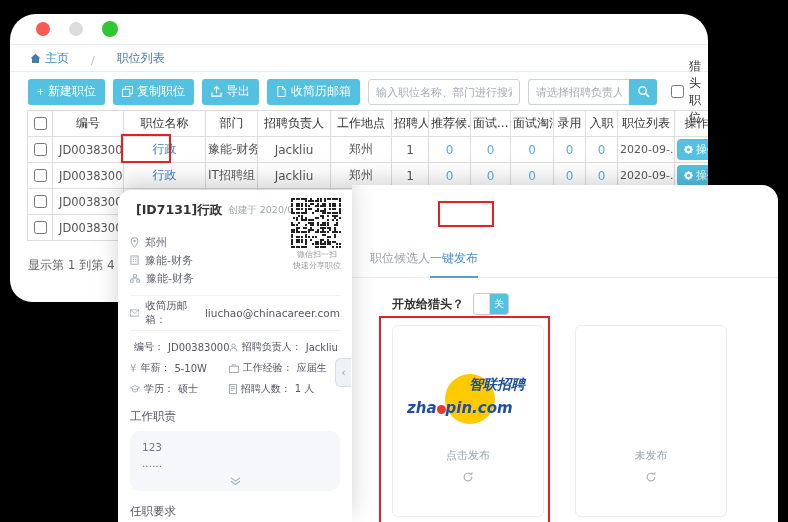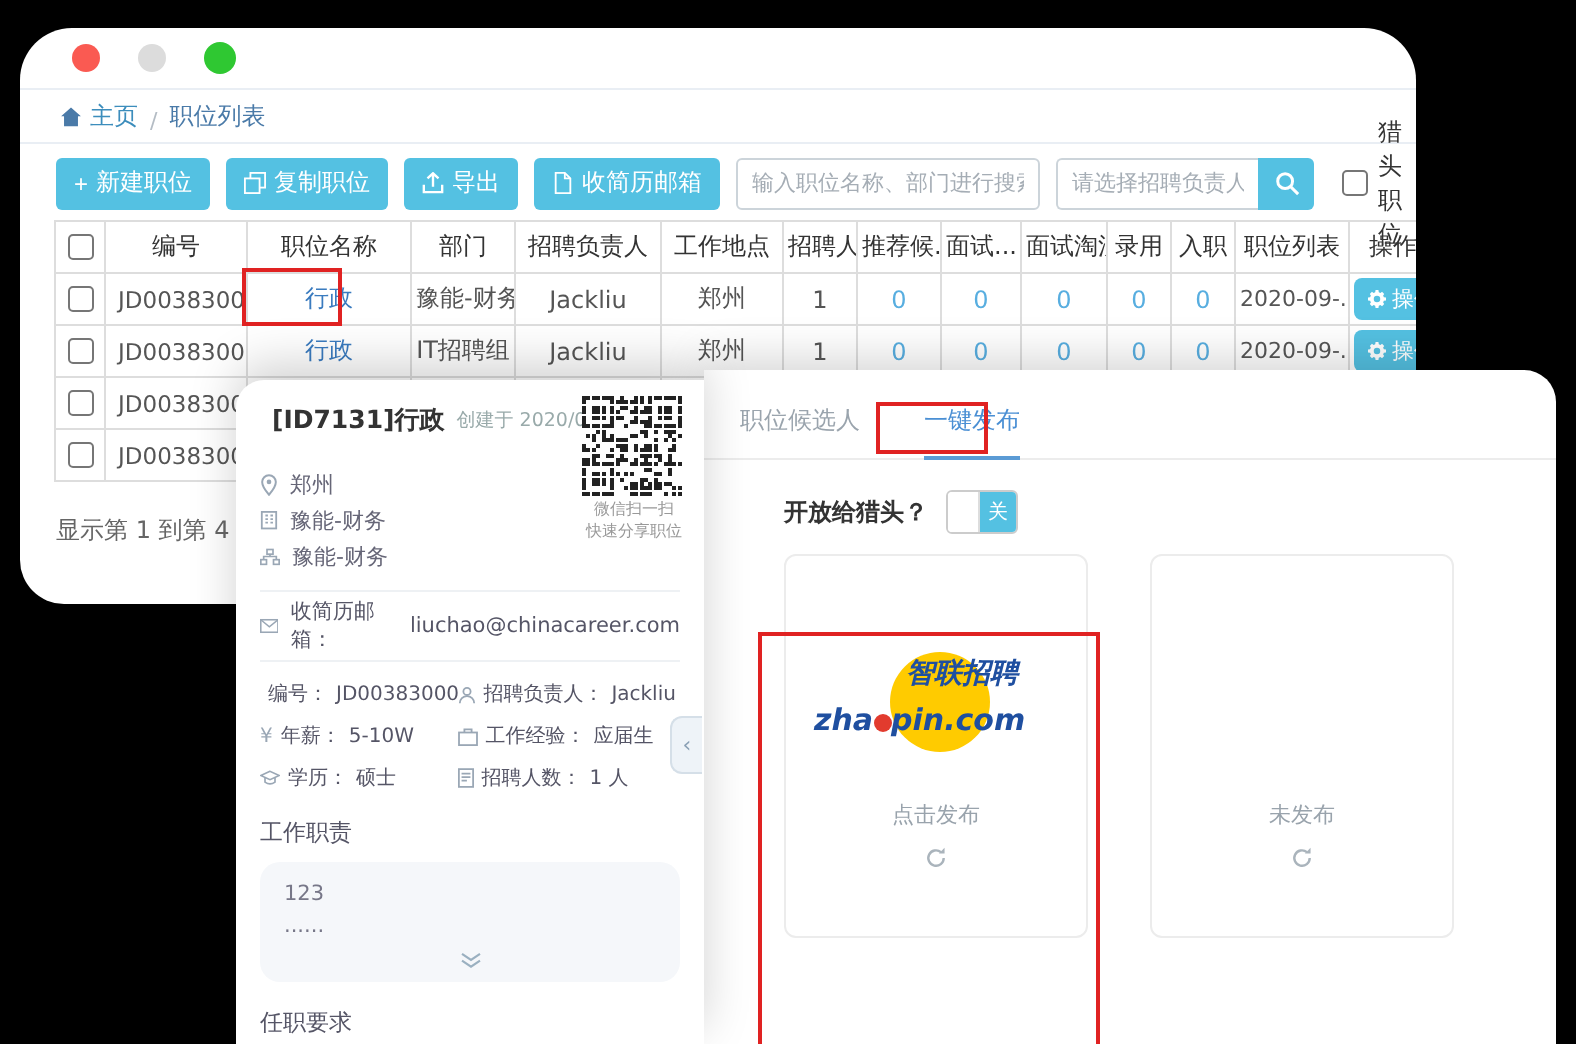--- a/index.html
+++ b/index.html
@@ -6,21 +6,21 @@
   body{width:788px;height:522px;background:#000;overflow:hidden;position:relative;
        font-family:"DejaVu Sans","Liberation Sans",sans-serif;}
   
   .window{position:absolute;left:10px;top:14px;width:698px;height:288px;background:#fff;
           border-radius:26px 26px 18px 22px;overflow:hidden;}
   .titlebar{height:30px;display:flex;align-items:center;padding-left:26px;gap:19px;}
   .light{width:14px;height:14px;border-radius:50%;}
   .light.red{background:#fa5a52;}
   .light.gray{background:#dcdcdc;}
   .light.green{background:#2fc832;width:16px;height:16px;}
-  .breadcrumb{height:17px;display:flex;align-items:flex-end;gap:6px;padding:5px 20px 4px;
+  .breadcrumb{height:17px;display:flex;align-items:flex-end;gap:22px;padding:5px 20px 4px;
               border-top:1px solid #e9eef4;border-bottom:1px solid #e9eef4;font-size:12px;}
   .bc-home{color:#3c8dbc;display:flex;align-items:center;gap:4px;cursor:pointer;}
   .bc-sep{color:#b4bcc4;font-size:11px;}
   .bc-cur{color:#4a7aa8;}
   .toolbar{display:flex;align-items:center;gap:8px;margin:6px 18px 5px;height:27px;}
   .tbtn{display:inline-flex;align-items:center;gap:4px;background:#54c1e2;color:#fff;border:none;
         border-radius:3px;font-size:12px;padding:0 9px;height:26px;cursor:pointer;white-space:nowrap;}
   .tinput{height:24px;border:1px solid #ccd4da;border-radius:3px;font-size:11px;padding:0 7px;color:#444;}
   .tinput::placeholder{color:#a5adb5;}
   .in1{width:136px;}
@@ -63,36 +63,36 @@
   .sec{margin-top:13px;font-size:11.5px;color:#556;}
   .gbox{margin-top:7px;background:#f5f7fa;border-radius:10px;padding:9px 12px 3px;font-size:10.5px;color:#778;}
   .gbox .ln{line-height:1.5;}
   .gchev{text-align:center;margin-top:4px;}
   .collapse-tab{position:absolute;right:1px;top:168px;width:15px;height:27px;background:#eef3f8;
                 border:1px solid #d5dfe8;border-right:none;border-radius:6px 0 0 6px;color:#8aa0b5;
                 display:flex;align-items:center;justify-content:center;font-size:11px;cursor:pointer;}
   
   .publish{position:absolute;left:352px;top:185px;width:426px;height:337px;background:#fff;
            border-radius:0 16px 0 0;box-shadow:0 -6px 22px rgba(0,0,0,.16);overflow:hidden;box-sizing:border-box;}
-  .tabs{display:flex;gap:32px;padding:17px 0 0 18px;border-bottom:1px solid #ececec;}
+  .tabs{display:flex;padding:17px 0 0 18px;border-bottom:1px solid #ececec;margin-top:48px;}
   .tab{font-size:12px;padding-bottom:9px;cursor:pointer;}
   .tab.inactive{color:#9aa4ad;}
   .tab.active{color:#4a8fd4;border-bottom:2px solid #5b9bd5;margin-bottom:-1px;}
   .hh-row{display:flex;align-items:center;gap:9px;margin:15px 0 0 40px;}
   .hh-label{font-size:12px;font-weight:bold;color:#333;}
   .switch{width:34px;height:20px;border:1px solid #ccc;border-radius:3px;display:flex;overflow:hidden;cursor:pointer;}
   .sw-knob{width:15px;background:#fff;border-right:1px solid #ddd;}
   .sw-txt{flex:1;background:#54c1e2;color:#fff;font-size:10px;display:flex;align-items:center;justify-content:center;}
   .sites-label{margin:39px 0 0 40px;font-size:12px;color:#667;}
   .cards{display:flex;gap:31px;margin:10px 0 0 40px;}
   .card{width:150px;height:190px;border:1px solid #ececec;border-radius:6px;position:relative;background:#fff;cursor:pointer;}
   .logo-wrap{position:absolute;top:46px;left:0;right:0;display:flex;justify-content:center;}
   .zp-logo{position:relative;width:126px;height:56px;}
   .zp-circle{position:absolute;left:40px;top:2px;width:50px;height:50px;border-radius:50%;background:#ffcb00;}
-  .zp-cn{position:absolute;left:48px;top:4px;font-size:14px;font-weight:bold;font-style:italic;color:#1f4fa0;white-space:nowrap;}
+  .zp-cn{position:absolute;left:64px;top:4px;font-size:14px;font-weight:bold;font-style:italic;color:#1f4fa0;white-space:nowrap;}
   .zp-en{position:absolute;left:2px;top:27px;font-size:15px;font-weight:bold;font-style:italic;color:#1f4fa0;white-space:nowrap;}
   .zp-dot{display:inline-block;width:9px;height:9px;border-radius:50%;background:#e23b2e;vertical-align:-1px;}
   .jb-logo{text-align:center;}
   .jb-url{font-size:10px;font-weight:bold;color:#1a52a8;white-space:nowrap;}
   .jb-hand{display:inline-block;color:#1a52a8;font-size:11px;margin-right:2px;}
   .jb-box{margin-top:2px;width:116px;height:32px;background:#fde900;border-radius:7px;border:1px solid #d8c400;
           display:flex;align-items:center;justify-content:center;}
   .jb-cn{font-size:17px;font-weight:bold;font-style:italic;color:#1a52a8;white-space:nowrap;}
   .c-status{position:absolute;top:122px;width:100%;text-align:center;font-size:11px;color:#99a3ac;}
   .c-refresh{position:absolute;top:142px;width:100%;text-align:center;}

